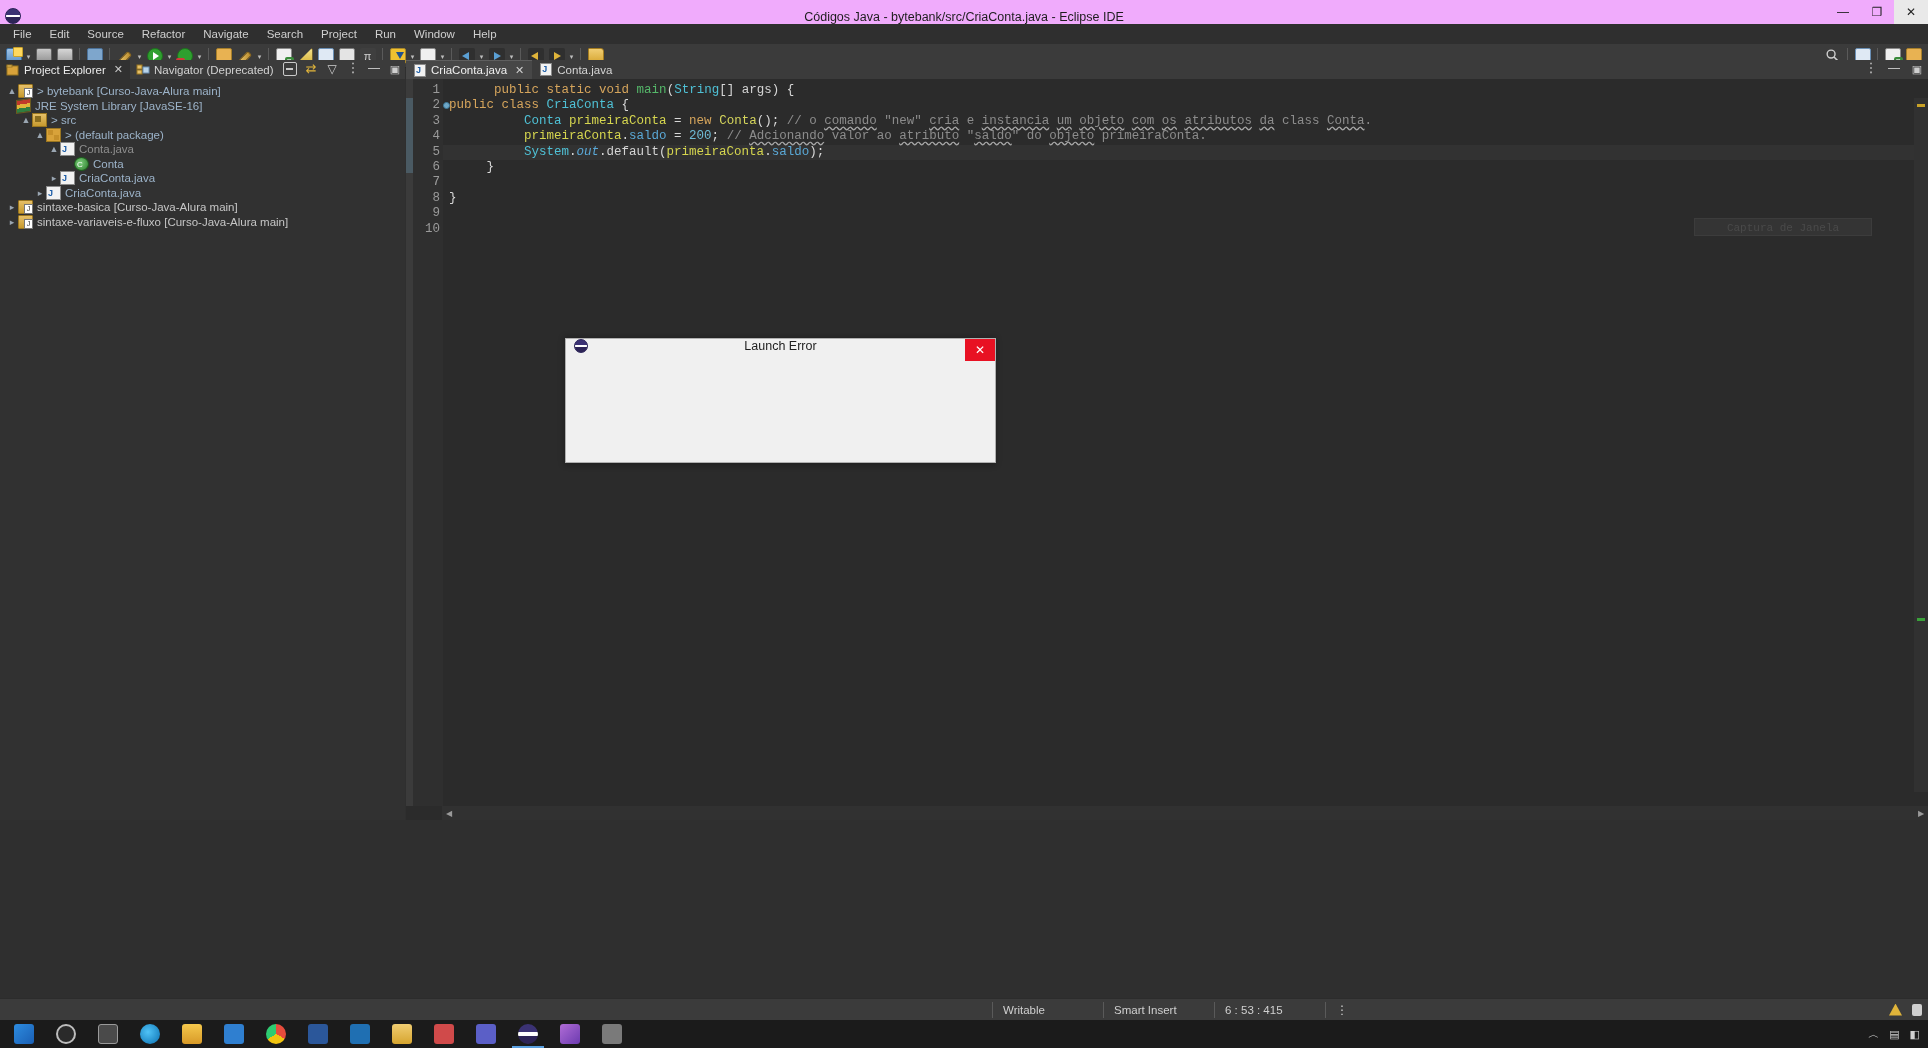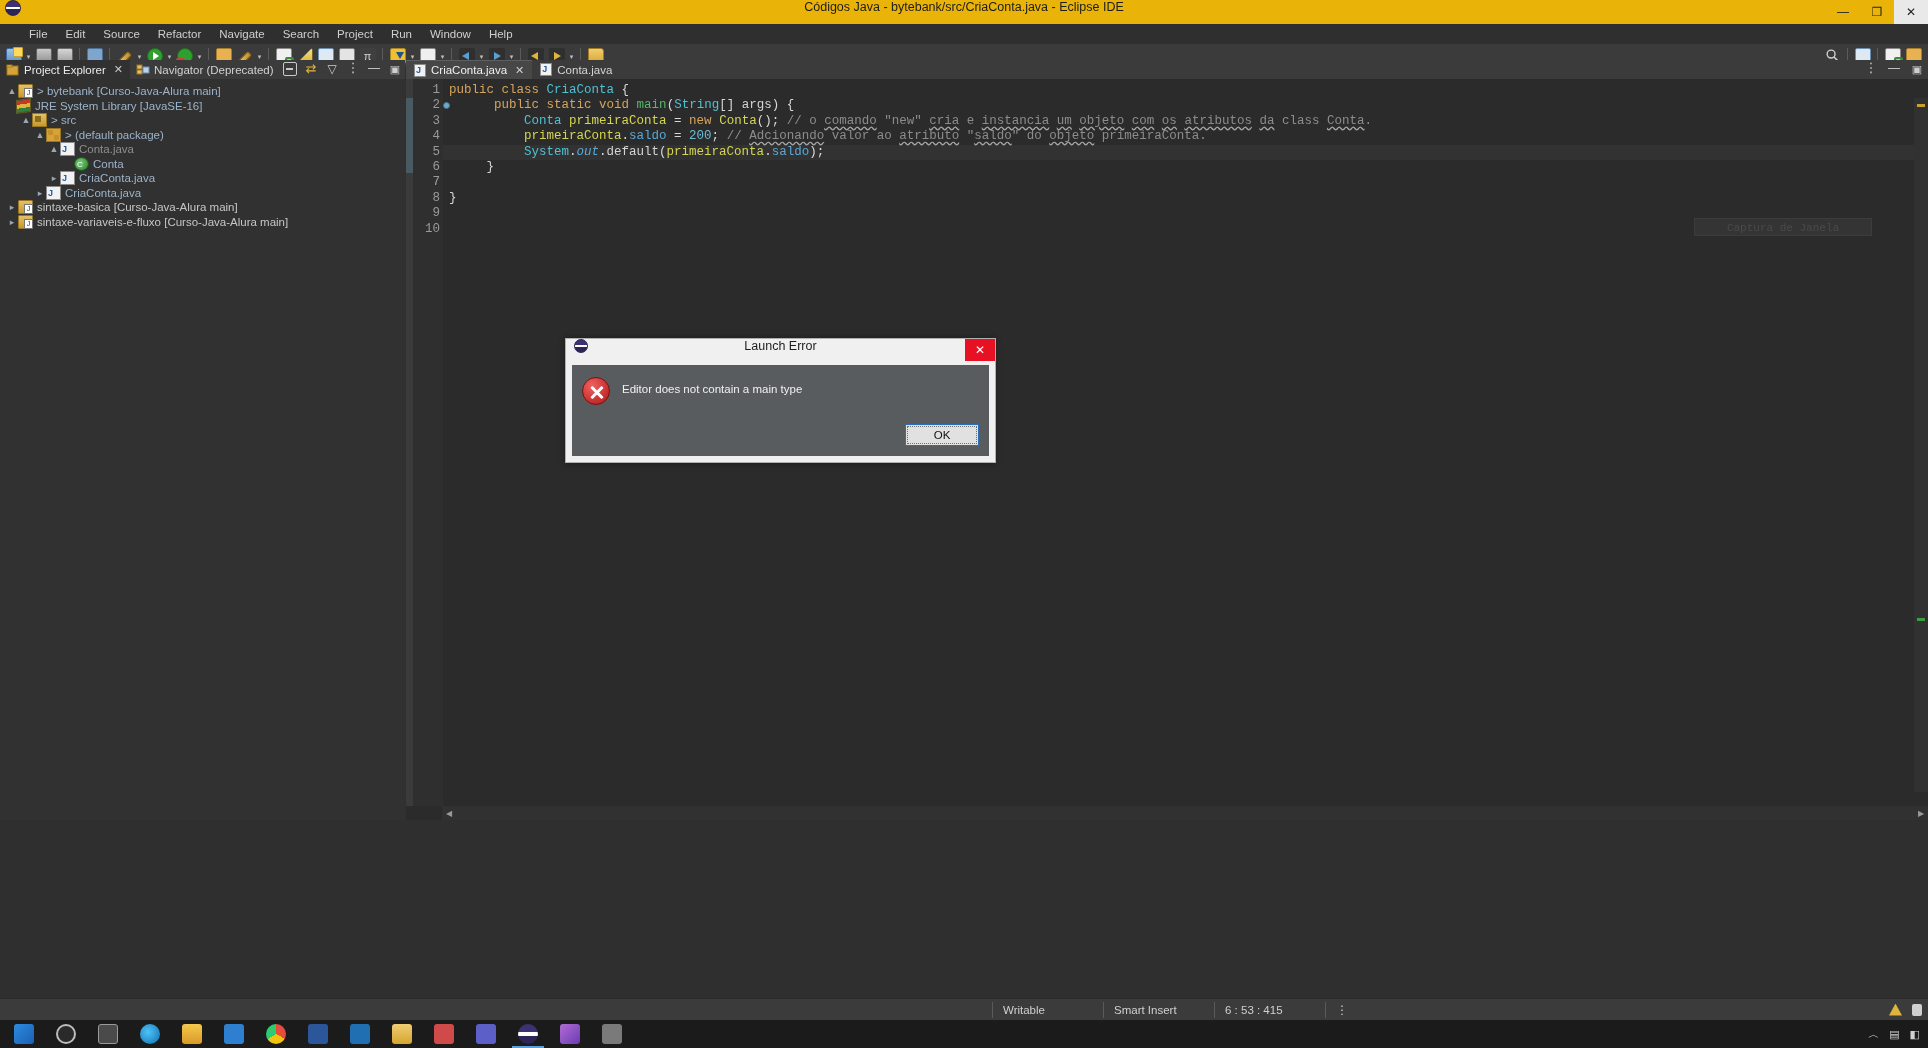--- a/index.html
+++ b/index.html
@@ -7,42 +7,42 @@
     width: 1928px; height: 1048px;
     background: #2f2f2f;
     font-family: "Liberation Sans", sans-serif;
     overflow: hidden;
   }
   .app { position: relative; width: 1928px; height: 1048px; }
 
   
   .titlebar {
     position: absolute; top: 0; left: 0; width: 1928px; height: 24px;
-    background: #eab308; display: flex; align-items: flex-start;
+    background: #f0abfc; display: flex; align-items: flex-end;
   }
   .title-logo {
     width: 16px; height: 16px; margin-left: 5px; border-radius: 50%;
     background: linear-gradient(#3b3274 0 40%, #ffffff 40% 58%, #2d2457 58% 100%);
     border: 1px solid #2b2358;
   }
   .title-text {
     position: absolute; left: 0; right: 0; text-align: center;
     font-size: 12.5px; color: #1d1d1d;
   }
   .win-btns { position: absolute; right: 0; top: 0; height: 24px; display: flex; }
   .win-btn {
     width: 34px; height: 24px; display: flex; align-items: center; justify-content: center;
     font-size: 12px; color: #222;
   }
   .win-btn.close { background: #e9e9e9; }
 
   
   .menubar {
     position: absolute; top: 24px; left: 0; width: 1626px; height: 20px;
-    background: #2f2f2f; display: flex; align-items: center; padding-left: 20px;
+    background: #2f2f2f; display: flex; align-items: center; padding-left: 4px;
   }
   .menu-item {
     font-size: 11.5px; color: #cfcfcf; padding: 2px 9px; white-space: nowrap;
   }
 
   
   .toolbar {
     position: absolute; top: 44px; left: 0; width: 1928px; height: 24px;
     background: #3b3b3b; display: flex; align-items: center; padding-left: 3px;
     border-bottom: 1px solid #2a2a2a;
@@ -581,22 +581,22 @@
         <div class="ln">4</div>
         <div class="ln">5</div>
         <div class="ln">6</div>
         <div class="ln">7</div>
         <div class="ln">8</div>
         <div class="ln">9</div>
         <div class="ln">10</div>
       </div>
 
       <div class="code">
+        <div class="line">      <span class="kw">public</span> <span class="kw">static</span> <span class="kw">void</span> <span class="fn">main</span>(<span class="cls">String</span>[] <span class="plain">args</span>) {</div>
         <div class="line"><span class="kw">public</span> <span class="kw">class</span> <span class="cls">CriaConta</span> {</div>
-        <div class="line">      <span class="kw">public</span> <span class="kw">static</span> <span class="kw">void</span> <span class="fn">main</span>(<span class="cls">String</span>[] <span class="plain">args</span>) {</div>
         <div class="line">          <span class="cls">Conta</span> <span class="var">primeiraConta</span> = <span class="kw">new</span> <span class="cls-g">Conta</span>(); <span class="cmt">// o <span class="sq">comando</span> "new" <span class="sq">cria</span> e <span class="sq">instancia</span> <span class="sq">um</span> <span class="sq">objeto</span> <span class="sq">com</span> <span class="sq">os</span> <span class="sq">atributos</span> <span class="sq">da</span> class <span class="sq">Conta</span>.</span></div>
         <div class="line">          <span class="var">primeiraConta</span>.<span class="fld">saldo</span> = <span class="num">200</span>; <span class="cmt">// <span class="sq">Adcionando</span> valor ao <span class="sq">atributo</span> "<span class="sq">saldo</span>" do <span class="sq">objeto</span> primeiraConta.</span></div>
         <div class="line cur">          <span class="cls">System</span>.<span class="fld ital">out</span>.<span class="plain">default</span>(<span class="var">primeiraConta</span>.<span class="fld">saldo</span>);</div>
         <div class="line">     }</div>
         <div class="line"> </div>
         <div class="line">}</div>
         <div class="line"> </div>
 
         <div class="capture-ghost">Captura de Janela</div>
       </div>
@@ -613,29 +613,20 @@
       <div class="sh-arrow">▶</div>
     </div>
   </div>
 
   <div class="dlg-shadow"></div>
   <div class="dialog">
     <div class="dlg-title">
       <div class="dlg-logo"></div>
       <div class="dlg-title-text">Launch Error</div>
       <div class="dlg-close">✕</div>
-    </div>
-    <div class="dlg-body">
-      <div class="dlg-msgrow">
-        <div class="err-icon"></div>
-        <div class="dlg-msg">Editor does not contain a main type</div>
-      </div>
-      <div class="dlg-btnrow">
-        <div class="dlg-ok">OK</div>
-      </div>
     </div>
   </div>
 
   <div class="statusbar">
     <div style="width:992px;"></div>
     <div class="sb-sep"></div>
     <div class="sb-cell" style="width:110px;">Writable</div>
     <div class="sb-sep"></div>
     <div class="sb-cell" style="width:110px;">Smart Insert</div>
     <div class="sb-sep"></div>

